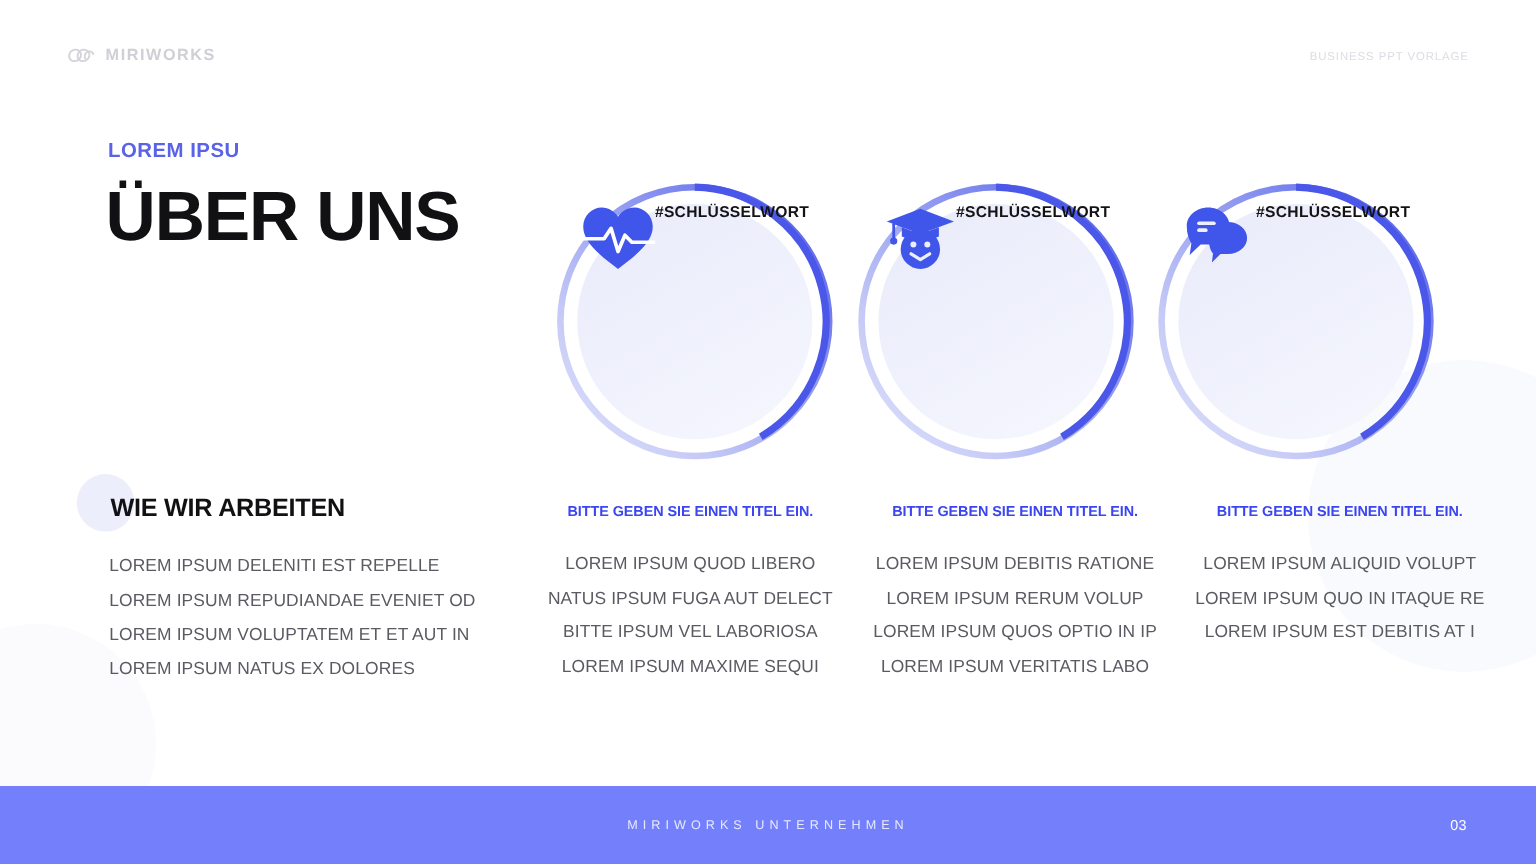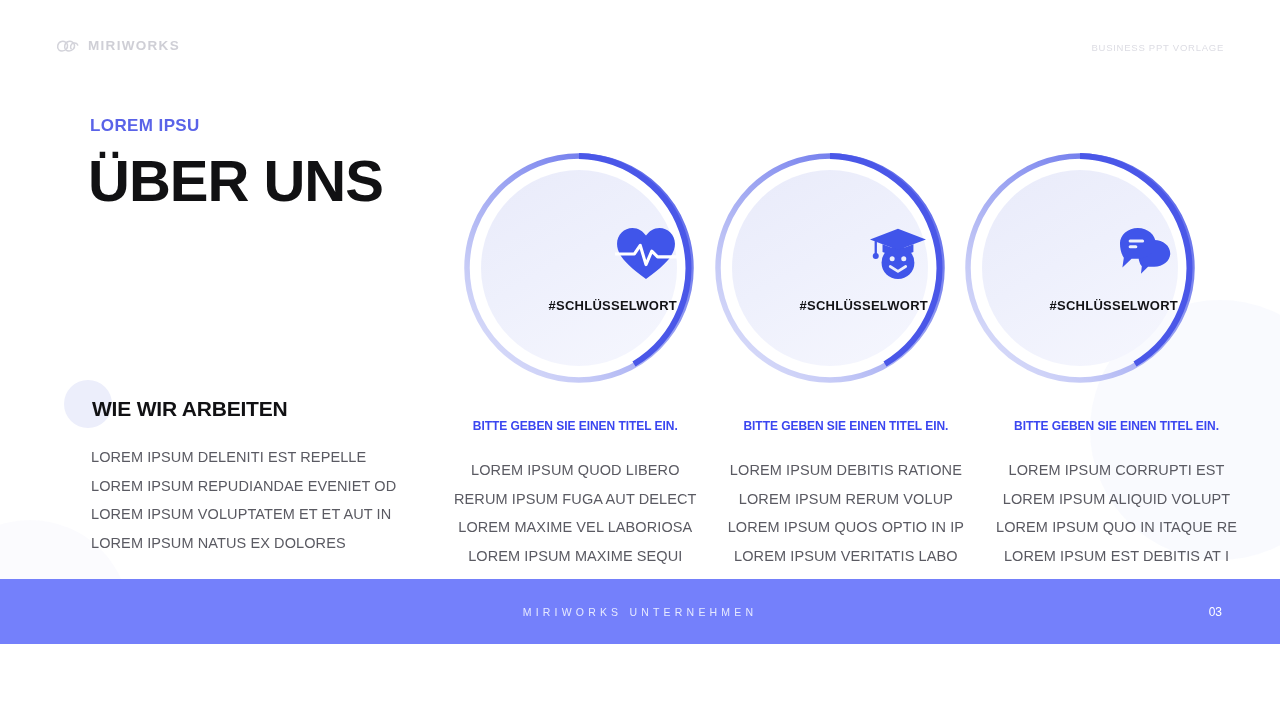--- a/index.html
+++ b/index.html
@@ -10,21 +10,21 @@
     width: 1280px;
     height: 720px;
     overflow: hidden;
     background: #ffffff;
     font-family: "Liberation Sans", sans-serif;
     -webkit-font-smoothing: antialiased;
   }
   .slide {
     position: relative;
     width: 1280px;
-    height: 644px;
+    height: 720px;
     background: #ffffff;
     overflow: hidden;
   }
 
   
   .bg-blob {
     position: absolute;
     border-radius: 50%;
     background: #f4f5fd;
     opacity: .55;
@@ -92,21 +92,21 @@
     letter-spacing: -1px;
     color: #111113;
     line-height: 1.08;
     white-space: nowrap;
   }
 
   
   .left-block {
     position: absolute;
     left: 64px;
-    top: 378px;
+    top: 393px;
     width: 380px;
   }
   .left-dot {
     position: absolute;
     left: 0px;
     top: 2px;
     width: 48px;
     height: 48px;
     border-radius: 50%;
     background: #eceefb;
@@ -163,22 +163,22 @@
   }
   .circle-inner {
     position: absolute;
     left: 18px;
     top: 18px;
     width: 196px;
     height: 196px;
     border-radius: 50%;
     background: linear-gradient(150deg, #e9ebfa 0%, #eef0fc 45%, #f6f7fe 100%);
     display: flex;
-    flex-direction: column;
-    align-items: flex-end;
+    flex-direction: row;
+    align-items: flex-start;
     justify-content: center;
   }
   .circle-icon {
     width: 62px;
     height: 56px;
     display: block;
     margin-bottom: 18px;
   }
   .circle-label {
     font-size: 13px;
@@ -367,40 +367,39 @@
       </div>
     </div>
   </div>
 
   <div class="cols">
 
     <div class="col">
       <div class="col-title">BITTE GEBEN SIE EINEN TITEL EIN.</div>
       <ul class="col-list">
         <li>LOREM IPSUM QUOD LIBERO</li>
-        <li>RERUM IPSUM FUGA AUT DELECT</li>
-        <li>LOREM MAXIME VEL LABORIOSA</li>
+        <li>NATUS IPSUM FUGA AUT DELECT</li>
+        <li>BITTE IPSUM VEL LABORIOSA</li>
         <li>LOREM IPSUM MAXIME SEQUI</li>
       </ul>
     </div>
 
     <div class="col">
       <div class="col-title">BITTE GEBEN SIE EINEN TITEL EIN.</div>
       <ul class="col-list">
         <li>LOREM IPSUM DEBITIS RATIONE</li>
         <li>LOREM IPSUM RERUM VOLUP</li>
         <li>LOREM IPSUM QUOS OPTIO IN IP</li>
         <li>LOREM IPSUM VERITATIS LABO</li>
       </ul>
     </div>
 
     <div class="col">
       <div class="col-title">BITTE GEBEN SIE EINEN TITEL EIN.</div>
       <ul class="col-list">
-        <li>LOREM IPSUM CORRUPTI EST</li>
         <li>LOREM IPSUM ALIQUID VOLUPT</li>
         <li>LOREM IPSUM QUO IN ITAQUE RE</li>
         <li>LOREM IPSUM EST DEBITIS AT I</li>
       </ul>
     </div>
   </div>
 
   <div class="footer">
     <div class="footer-text">MIRIWORKS UNTERNEHMEN</div>
     <div class="footer-page">03</div>

